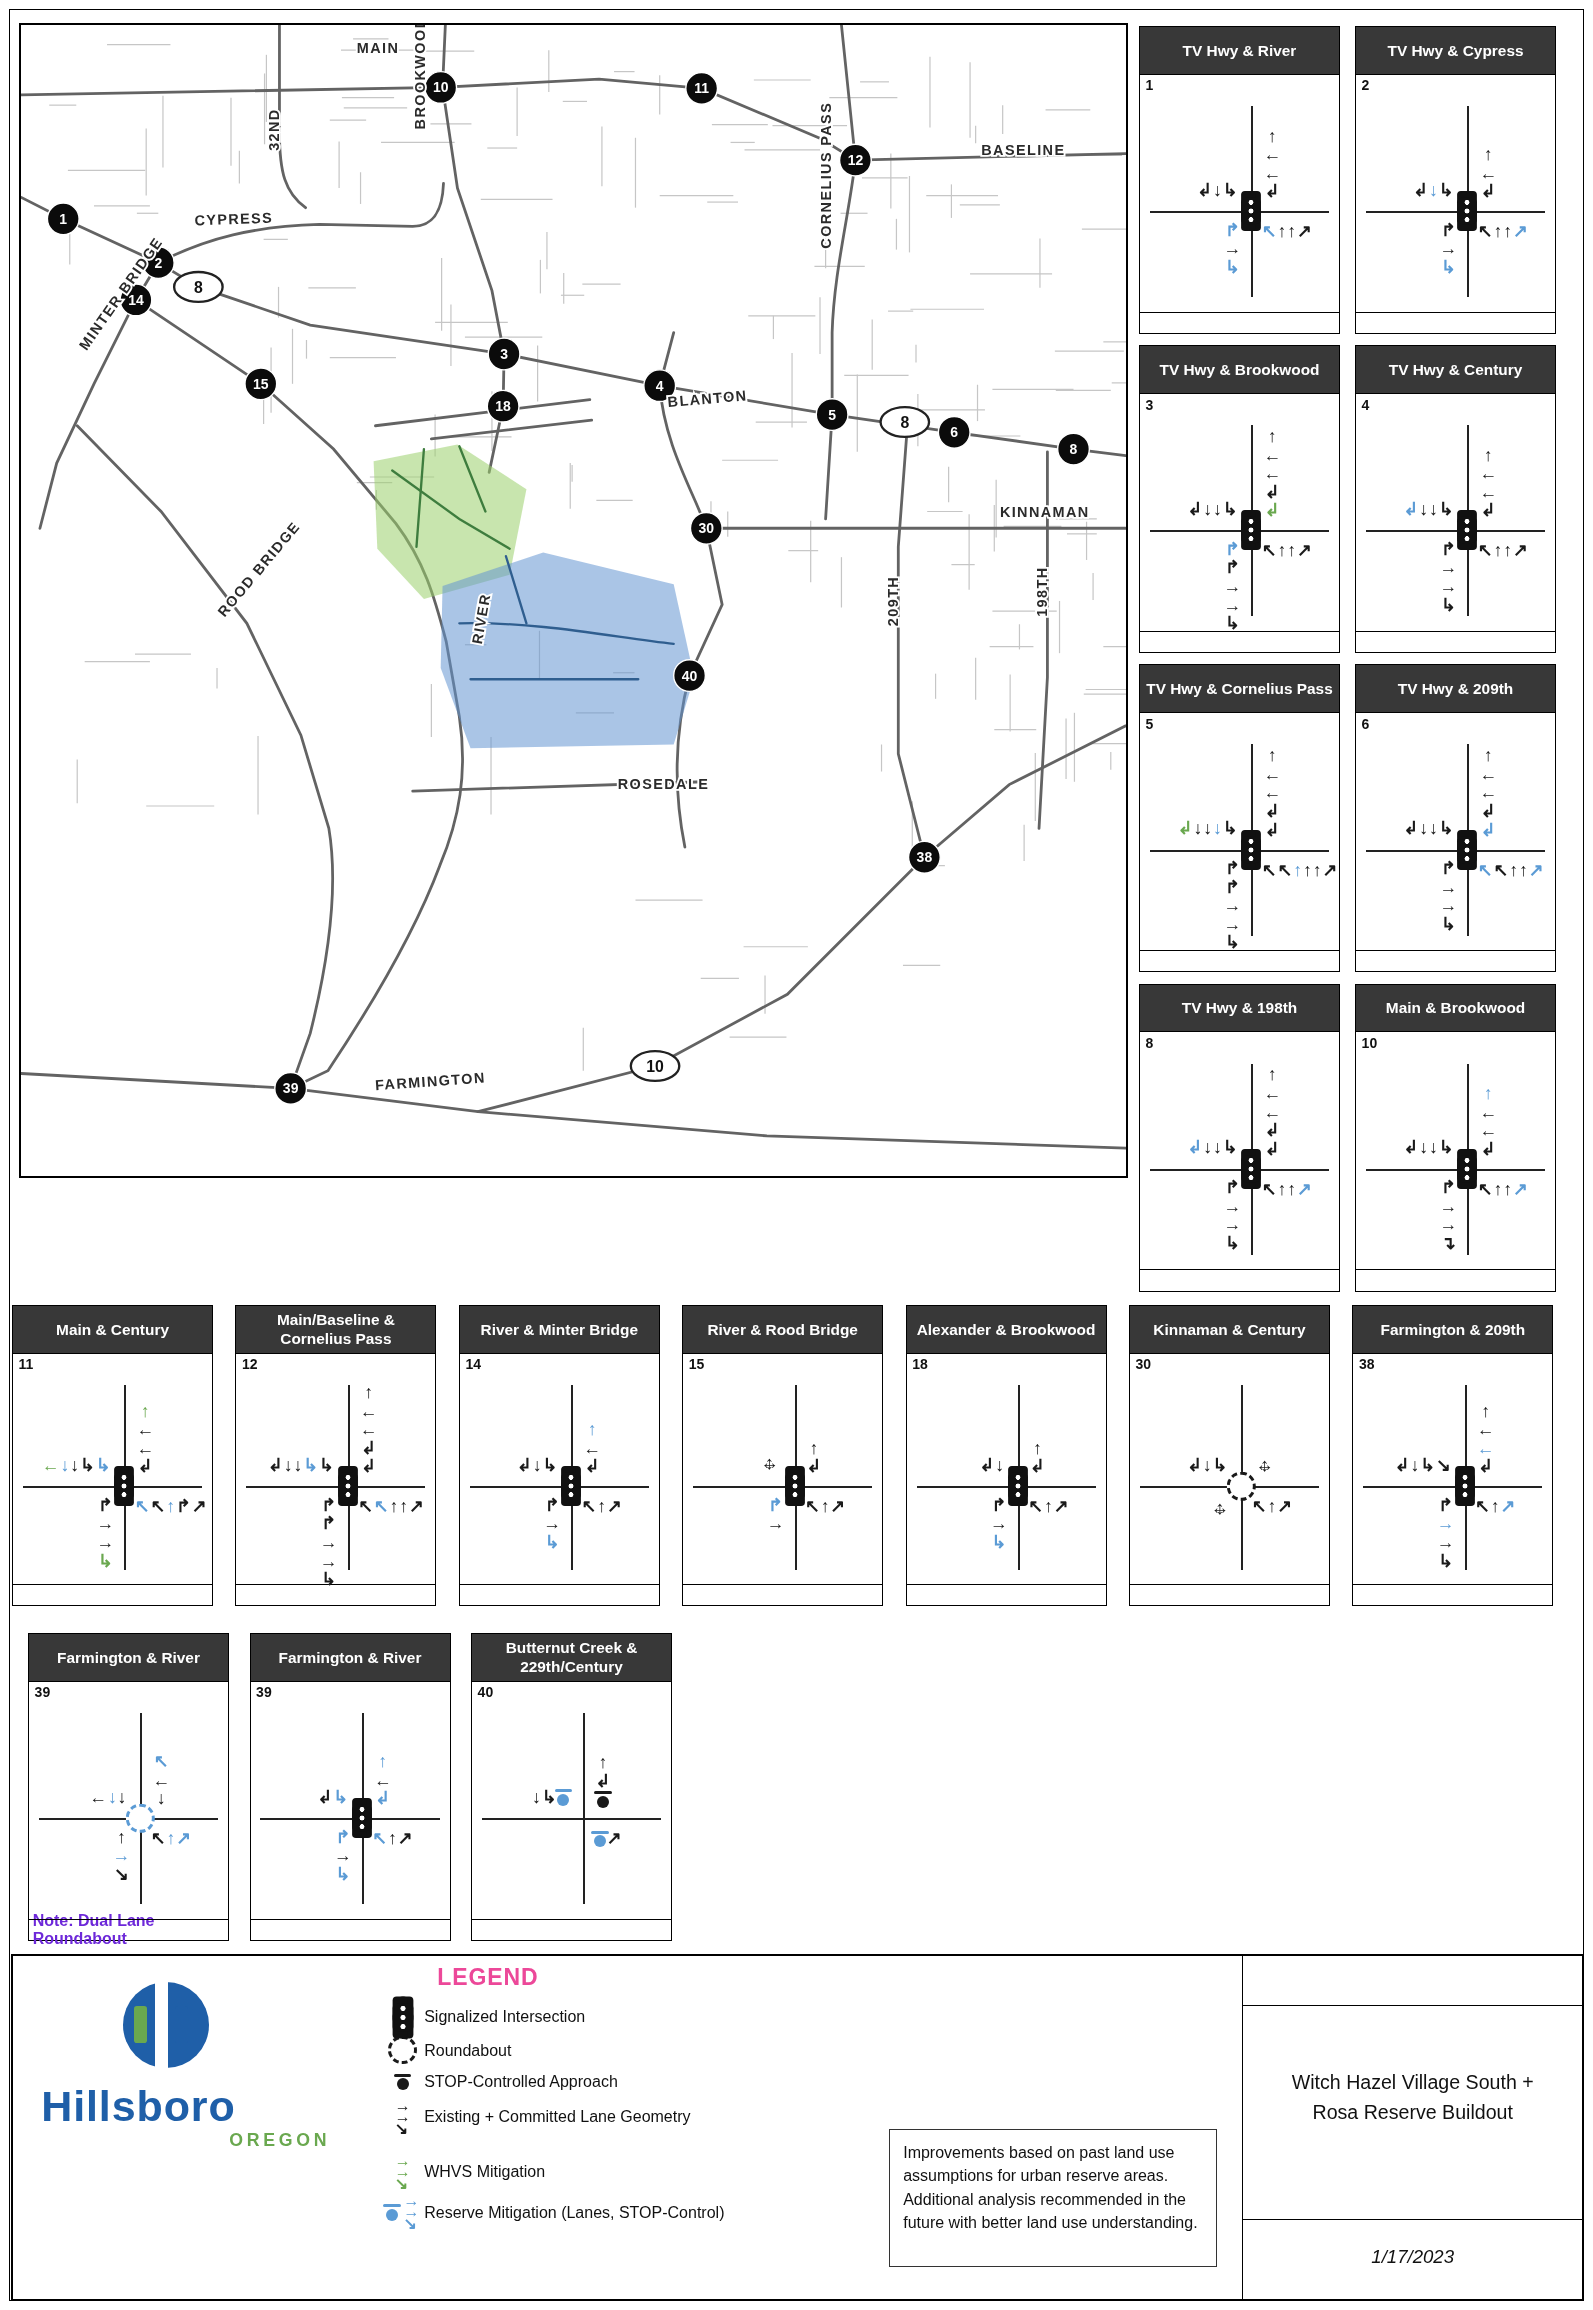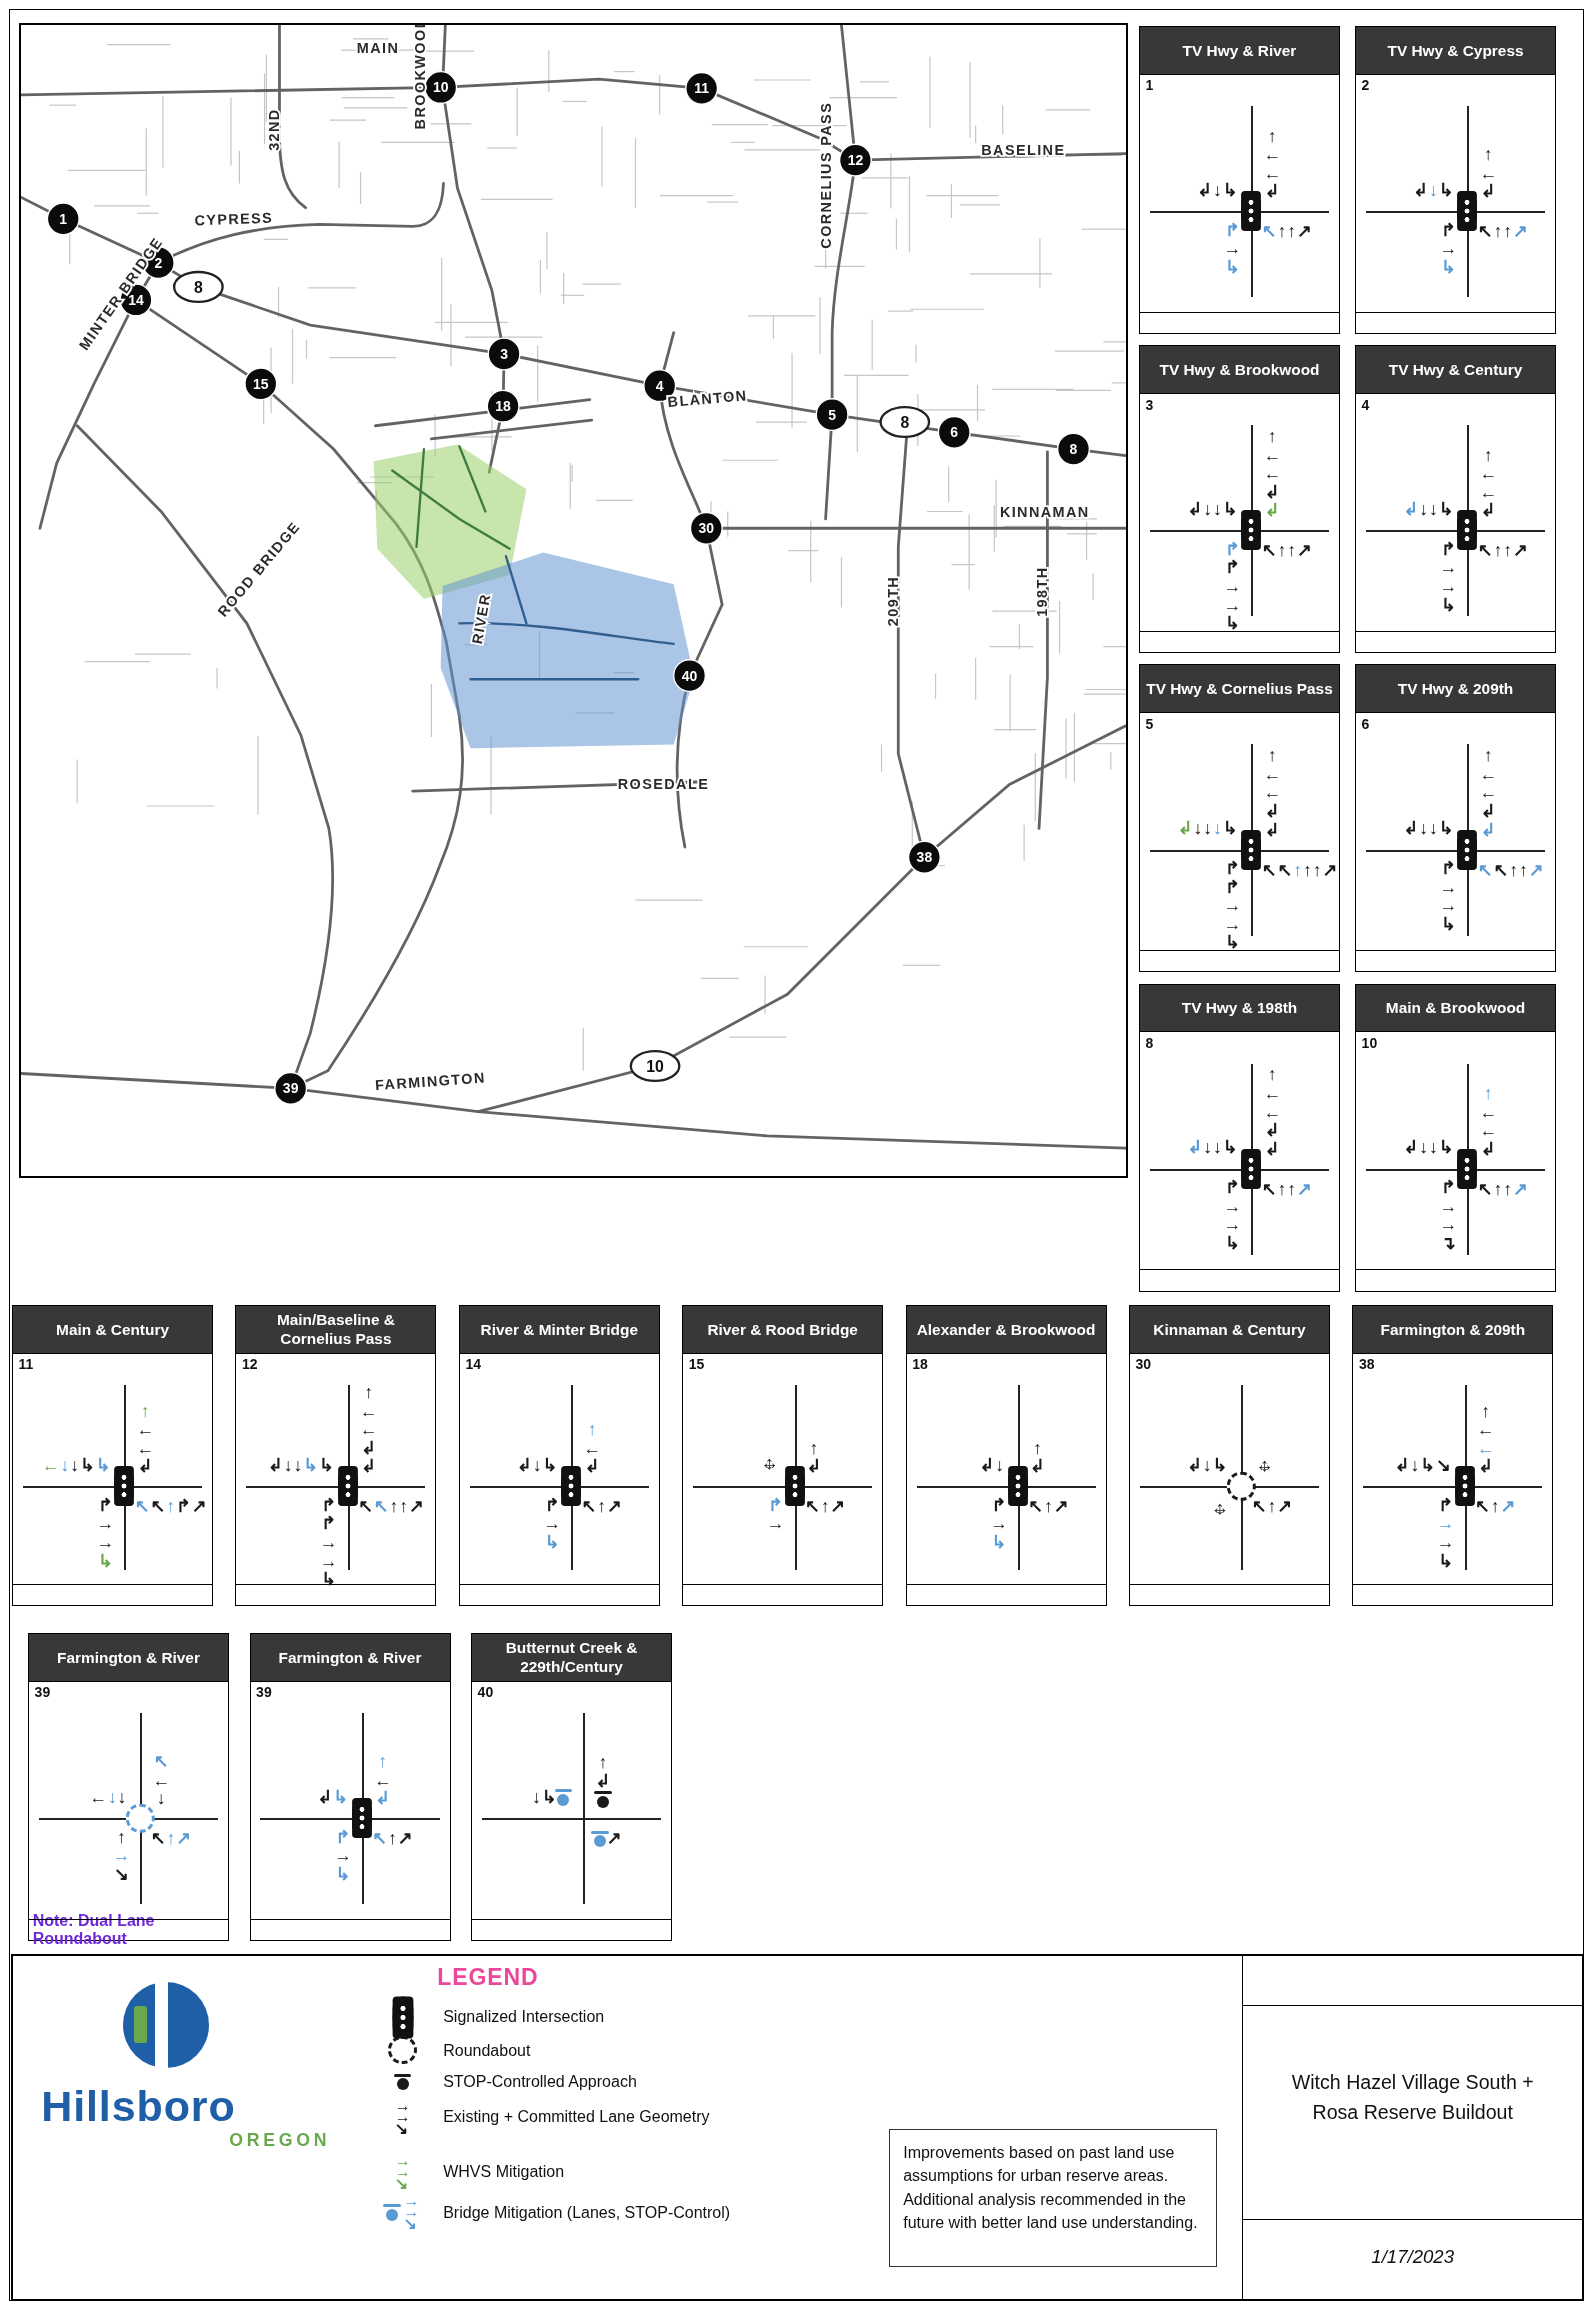--- a/index.html
+++ b/index.html
@@ -50,21 +50,21 @@
   #logo-area{position:absolute;left:28px;top:26px;width:289px;}
   .logo-mark{position:relative;width:140px;height:103px;margin-left:56px;}
   .lm-circle{position:absolute;left:26px;top:0;width:86px;height:86px;border-radius:50%;background:#1f5fa8;}
   .lm-slot{position:absolute;left:58px;top:0;width:13px;height:86px;background:#fff;}
   .lm-green{position:absolute;left:37px;top:24px;width:13px;height:37px;background:#6aa84f;border-radius:2.8px;}
   .lm-blue{position:absolute;left:78px;top:24px;width:13px;height:37px;background:#1f5fa8;border-radius:2.8px;}
   .logo-name{font-size:43px;font-weight:bold;color:#1f5fa8;letter-spacing:0.9px;line-height:1;}
   .logo-state{font-size:17.7px;font-weight:bold;color:#6aa84f;letter-spacing:3.7px;text-align:right;margin-top:1.9px;}
   #legend-area{position:absolute;left:368px;top:7.5px;width:485px;}
   #legend-title{font-size:23px;font-weight:bold;letter-spacing:0.9px;margin:0 0 13px 56px;color:#ec4899;}
-  .lg-item{display:flex;align-items:center;gap:19px;margin-bottom:5.6px;min-height:24px;}
+  .lg-item{display:flex;align-items:center;gap:0;margin-bottom:5.6px;min-height:24px;}
   .lg-icon{width:43px;display:flex;justify-content:center;align-items:center;}
   .lg-label{font-size:16px;color:#111;line-height:1.2;max-width:308px;}
   .lg-gap{height:15px;}
   .lanes{display:flex;flex-direction:column;line-height:0.72;font-weight:bold;font-size:16px;}
   .lanes span{display:block;}
   #note-box{position:absolute;left:876px;top:173px;width:328px;height:138px;border:1.9px solid #333;
             padding:11.2px 13px;font-size:16px;line-height:1.45;color:#111;box-sizing:border-box;}
   #title-col{position:absolute;left:1229px;top:0;right:0;bottom:0;border-left:1.9px solid #000;}
   #title-strip{height:49px;border-bottom:1.9px solid #000;}
   #title-cell{height:213px;border-bottom:1.9px solid #000;display:flex;align-items:center;justify-content:center;text-align:center;}
@@ -1089,21 +1089,21 @@
         </div>
         <div class="lg-item">
           <div class="lg-icon">
             <span class="stop" style="color: rgb(91, 155, 213); margin-right: 5.6px;"></span>
             <span class="lanes" style="color: rgb(91, 155, 213);">
               <span>→</span>
               <span>→</span>
               <span>↘</span>
             </span>
           </div>
-          <span class="lg-label">Bridge Mitigation (Lanes, STOP-Control)</span>
+          <span class="lg-label">Reserve Mitigation (Lanes, STOP-Control)</span>
         </div>
       </div>
   </div>
 
   <div id="note-box">
     <span>Improvements based on past land use assumptions for urban reserve areas. Additional analysis recommended in the future with better land use understanding.</span>
   </div>
 
   <div id="title-col">
     <div id="title-strip"></div>

